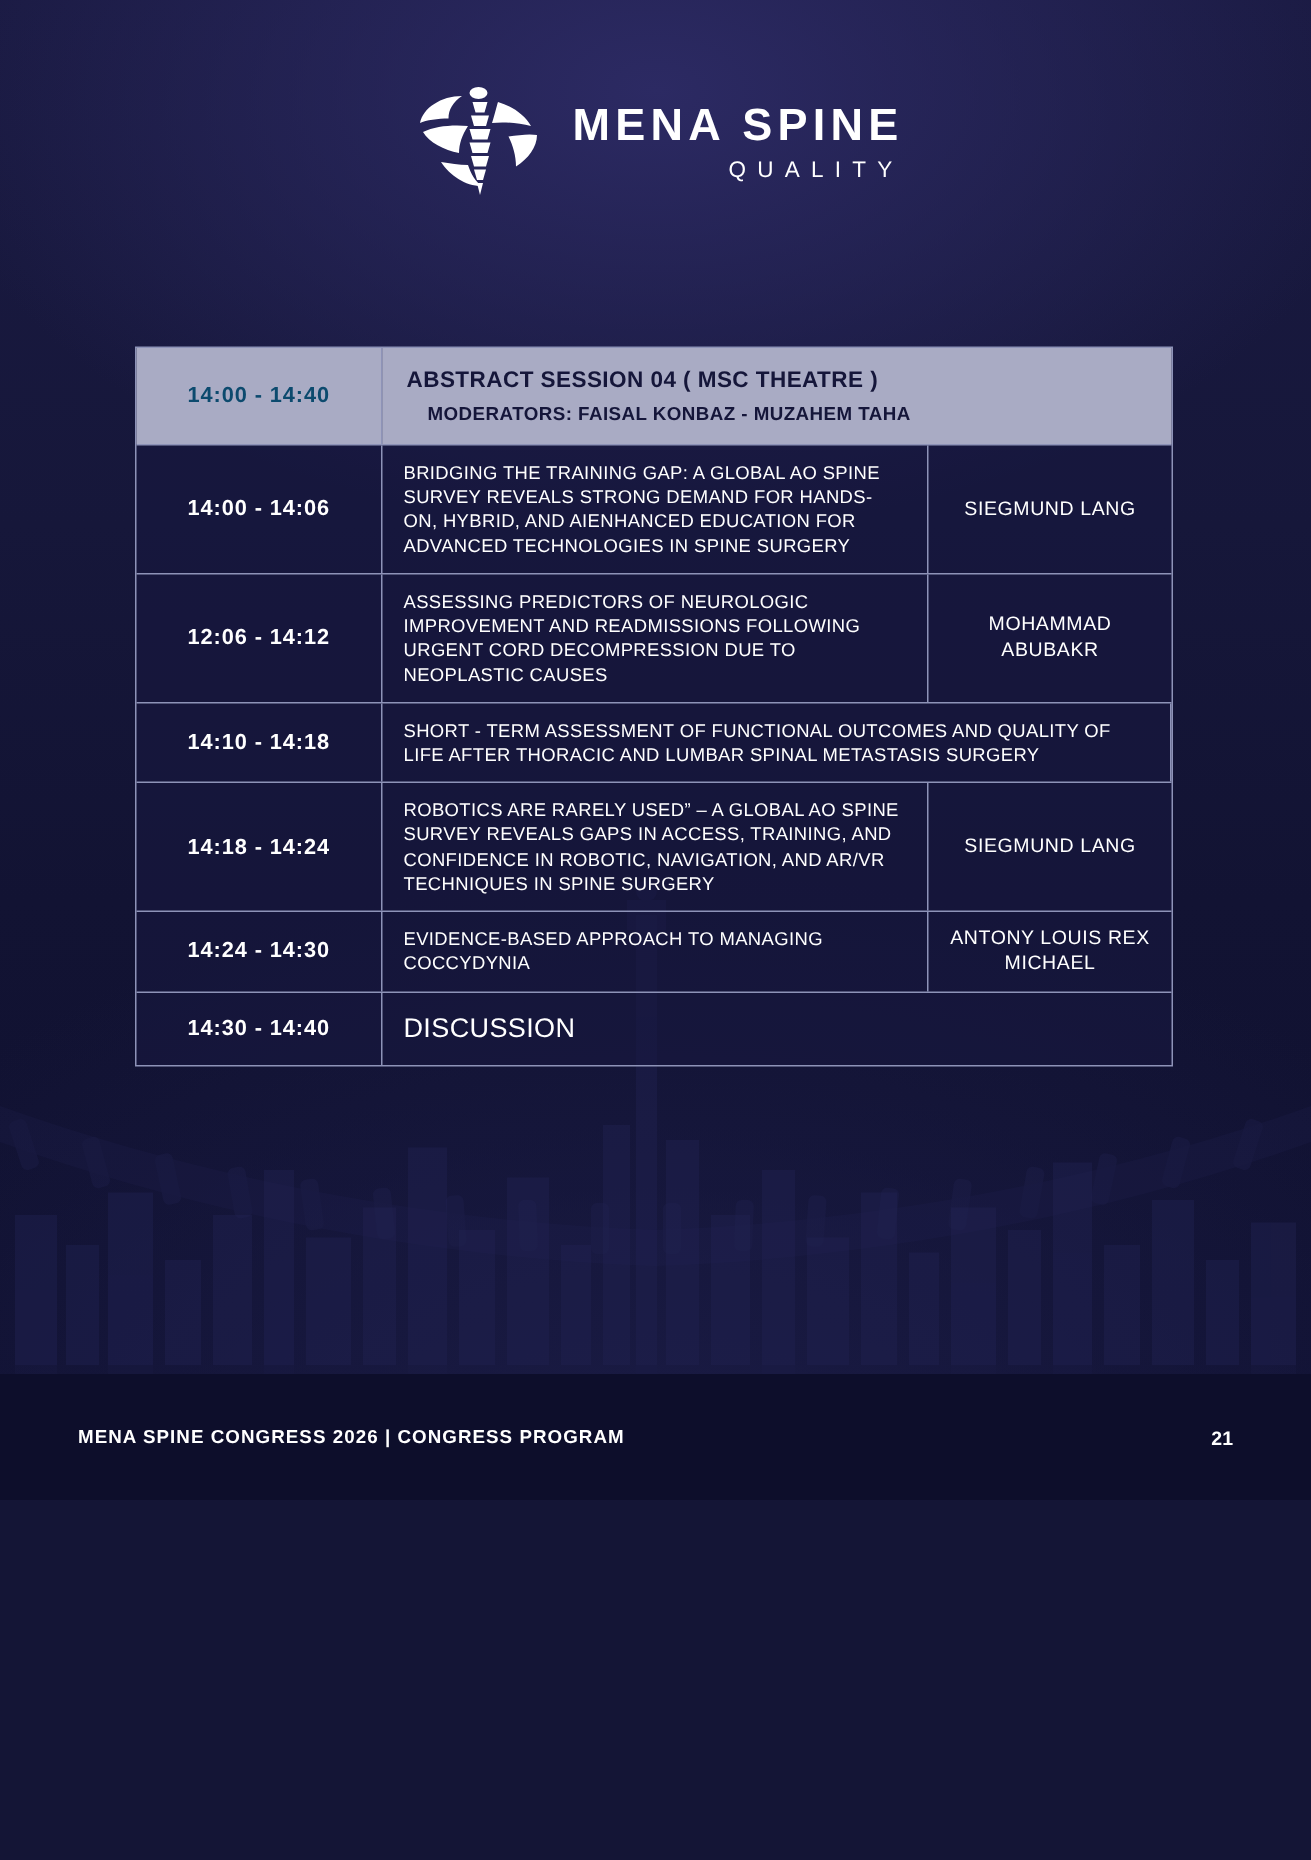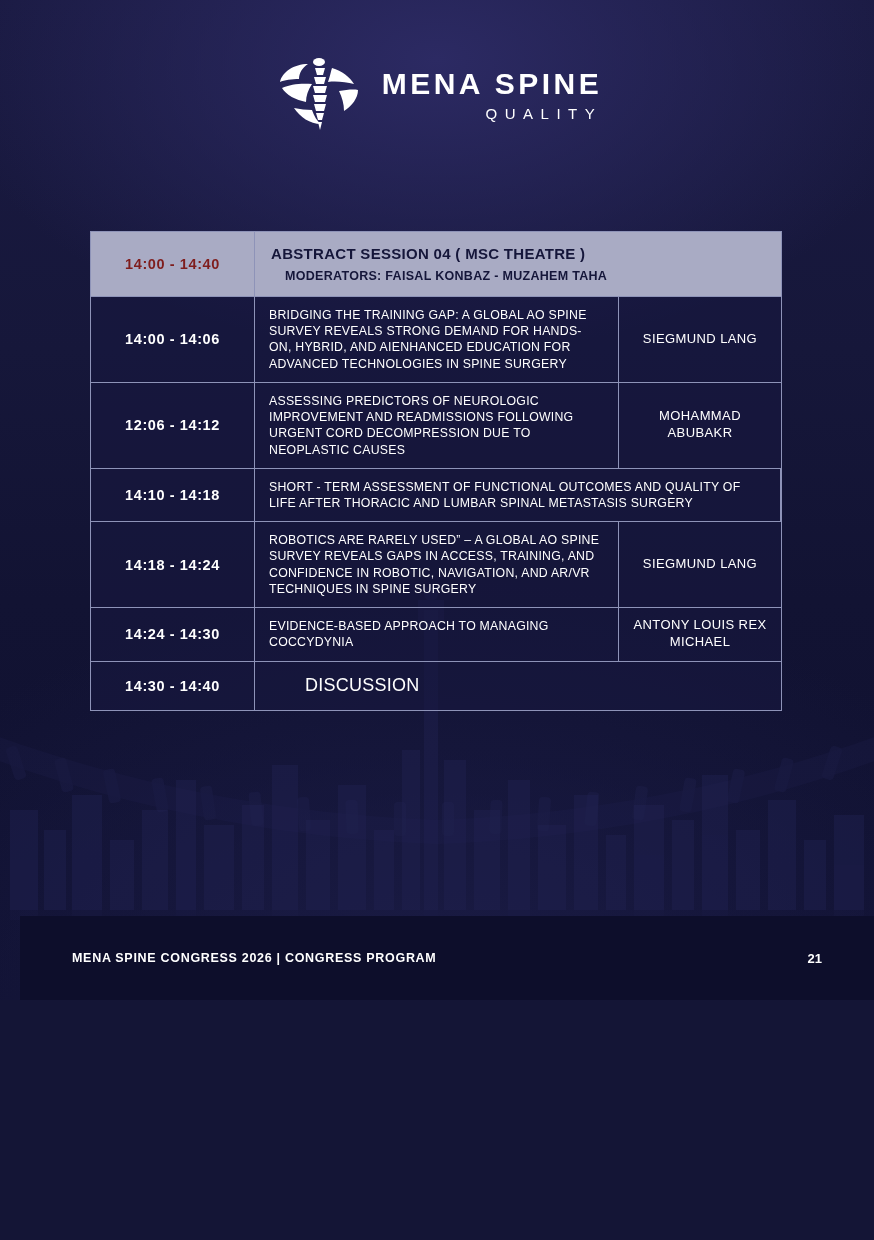--- a/index.html
+++ b/index.html
@@ -71,21 +71,21 @@
   
   .table {
     position: absolute;
     top: 231px;
     left: 90px;
     width: 692px;
     border: 1px solid #8e93b8;
     background: rgba(23,24,63,0.55);
   }
   .row { display: flex; border-bottom: 1px solid #8e93b8; }
-  .row:last-child { border-bottom: none; gap: 36px; }
+  .row:last-child { border-bottom: none; }
   .cell-time {
     width: 164px;
     min-height: 48px;
     border-right: 1px solid #8e93b8;
     display: flex;
     align-items: center;
     justify-content: center;
     color: #ffffff;
     font-size: 14.5px;
     font-weight: bold;
@@ -113,21 +113,21 @@
     text-align: center;
     padding: 8px 8px;
     color: #ffffff;
     font-size: 13px;
     line-height: 1.3;
     letter-spacing: 0.4px;
   }
   
   .row-header .cell-time {
     background: #a9abc4;
-    color: #7f1d1d;
+    color: #0c4a6e;
   }
   .row-header .cell-head {
     flex: 1;
     padding: 13px 16px;
     background: #a9abc4;
     color: #15163a;
   }
   .head-main {
     font-size: 15px;
     font-weight: bold;
@@ -146,21 +146,20 @@
   
   .footer {
     position: absolute;
     left: 0; right: 0; bottom: 0;
     height: 84px;
     background: #0d0e2b;
     display: flex;
     align-items: center;
     justify-content: space-between;
     padding: 0 52px;
-    margin-left: 20px;
   }
   .footer-text {
     color: #ffffff;
     font-size: 12.5px;
     font-weight: bold;
     letter-spacing: 0.7px;
   }
   .footer-page {
     color: #ffffff;
     font-size: 13px;

